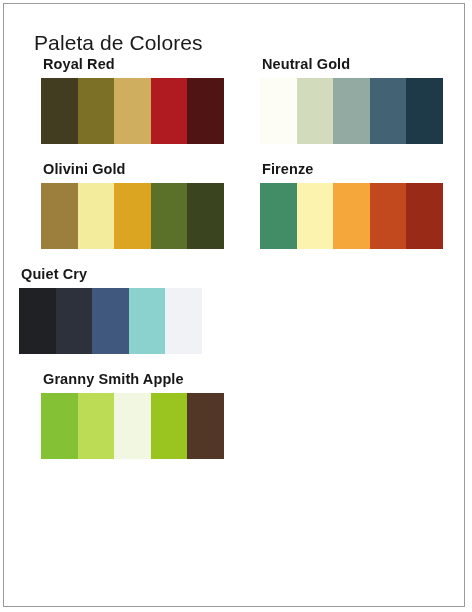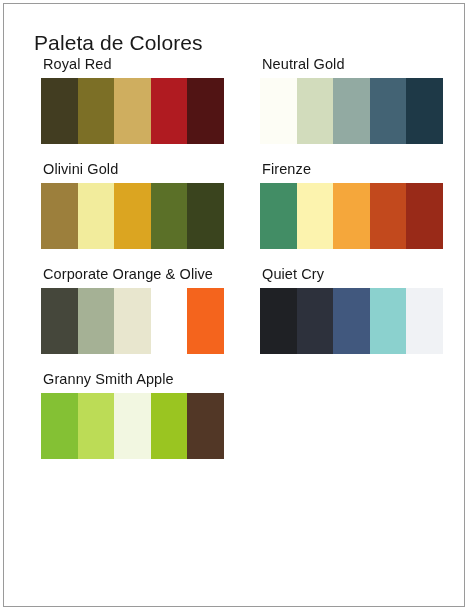--- a/index.html
+++ b/index.html
@@ -51,21 +51,21 @@
     width: 218px;
     height: 105px;
   }
   .palette-cell.col-left  { margin-left: 37px; }
   .palette-cell.col-right { margin-left: 15px; }
   .palette-label {
     position: absolute;
     left: 2px;
     top: 4px;
     font-size: 14.5px;
-    font-weight: 400;
+    font-weight: 700;
     color: #171717;
     white-space: nowrap;
     letter-spacing: 0.1px;
   }
   .swatch-strip {
     position: absolute;
     left: 0;
     top: 26px;
     width: 183px;
     height: 66px;
@@ -123,30 +123,20 @@
           <div class="swatch-strip">
             <div class="swatch" style="background: rgb(66, 141, 101);"></div>
             <div class="swatch" style="background: rgb(252, 243, 174);"></div>
             <div class="swatch" style="background: rgb(245, 167, 59);"></div>
             <div class="swatch" style="background: rgb(194, 73, 29);"></div>
             <div class="swatch" style="background: rgb(153, 42, 24);"></div>
           </div>
         </div>
       </div>
       <div class="palette-row">
-        <div class="palette-cell col-left">
-          <div class="palette-label">Corporate Orange &amp; Olive</div>
-          <div class="swatch-strip">
-            <div class="swatch" style="background: rgb(69, 71, 59);"></div>
-            <div class="swatch" style="background: rgb(165, 177, 149);"></div>
-            <div class="swatch" style="background: rgb(232, 230, 206);"></div>
-            <div class="swatch" style="background: rgb(255, 255, 255);"></div>
-            <div class="swatch" style="background: rgb(244, 100, 29);"></div>
-          </div>
-        </div>
         <div class="palette-cell col-right">
           <div class="palette-label">Quiet Cry</div>
           <div class="swatch-strip">
             <div class="swatch" style="background: rgb(31, 33, 37);"></div>
             <div class="swatch" style="background: rgb(45, 49, 60);"></div>
             <div class="swatch" style="background: rgb(65, 88, 126);"></div>
             <div class="swatch" style="background: rgb(139, 209, 206);"></div>
             <div class="swatch" style="background: rgb(240, 242, 245);"></div>
           </div>
         </div>

